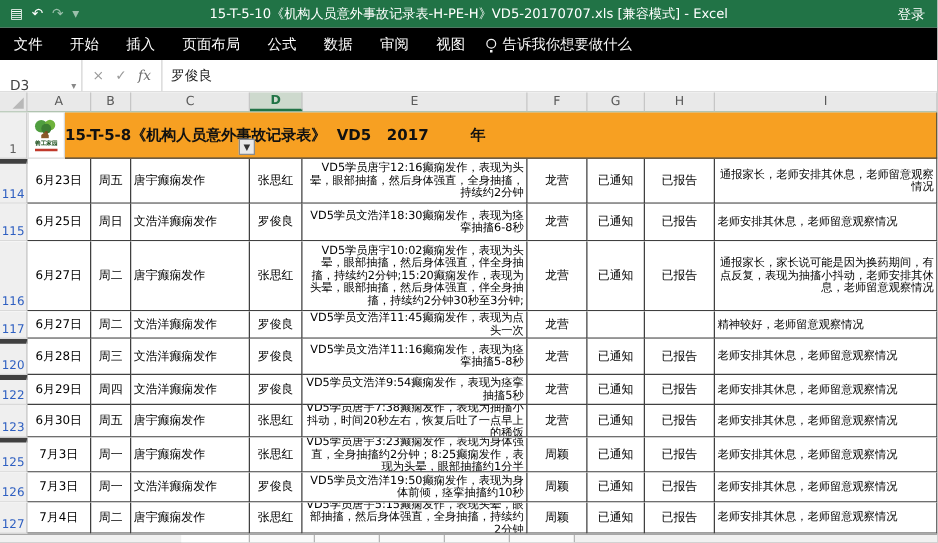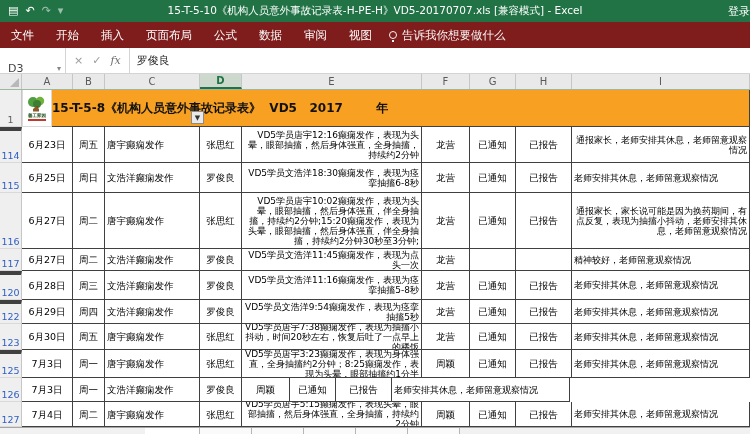--- a/index.html
+++ b/index.html
@@ -5,23 +5,23 @@
   html,body{margin:0;padding:0;background:#999;}
   *{box-sizing:border-box;}
   .window{position:relative;width:750px;height:434px;background:#fff;overflow:hidden;
     font-family:"DejaVu Sans","Liberation Sans",sans-serif;-webkit-font-smoothing:antialiased;}
   
   .titlebar{height:22px;background:#217346;color:#fff;display:flex;align-items:center;font-size:11px;position:relative;}
   .qat{display:flex;align-items:center;gap:7px;padding-left:8px;font-size:11px;}
   .qat .btn{cursor:default;line-height:22px;}
   .qat .dim{opacity:.55;}
   .win-title{position:absolute;left:0;right:0;text-align:center;font-size:10.5px;pointer-events:none;white-space:nowrap;}
-  .signin{margin-left:auto;font-size:11px;}
-  
-  .ribbon{height:26px;background:#7f1d1d;display:flex;align-items:center;color:#fff;font-size:11.5px;}
+  .signin{margin-left:auto;padding-right:10px;font-size:11px;}
+  
+  .ribbon{height:26px;background:#000000;display:flex;align-items:center;color:#fff;font-size:11.5px;}
   .rtab{padding:0 11px;line-height:26px;cursor:default;white-space:nowrap;}
   .tellme{display:flex;align-items:center;gap:5px;margin-left:6px;opacity:.95;}
   .bulb{width:8px;height:8px;border:1px solid #fff;border-radius:50%;display:inline-block;position:relative;}
   .bulb:after{content:"";position:absolute;left:2px;top:8px;width:2px;height:2px;background:#fff;}
   
   .fbar{height:26px;background:#fff;border-bottom:1px solid #d4d4d4;display:flex;align-items:stretch;font-size:11px;color:#444;}
   .namebox{width:66px;border-right:1px solid #d4d4d4;display:flex;align-items:center;padding:16px 4px 0 8px;gap:14px;}
   .namebox .arrow{color:#888;font-size:8px;margin-left:auto;}
   .ficons{display:flex;align-items:center;gap:9px;padding:0 8px;border-right:1px solid #d4d4d4;color:#9a9a9a;}
   .ficons .fx{font-style:italic;font-family:"DejaVu Serif","Liberation Serif",serif;color:#6d6d6d;}
@@ -241,20 +241,21 @@
       <div class="c w-h">已报告</div>
       <div class="c w-i left wrap">老师安排其休息，老师留意观察情况</div>
     </div>
 
     <div class="row" style="height:24px">
       <div class="gut">126</div>
       <div class="c w-a">7月3日</div>
       <div class="c w-b">周一</div>
       <div class="c w-c left">文浩洋癫痫发作</div>
       <div class="c w-d">罗俊良</div>
+      <div class="c w-e left wrap">VD5学员文浩洋19:50癫痫发作，表现为身体前倾，痉挛抽搐约10秒</div>
       <div class="c w-f">周颖</div>
       <div class="c w-g">已通知</div>
       <div class="c w-h">已报告</div>
       <div class="c w-i left wrap">老师安排其休息，老师留意观察情况</div>
     </div>
 
     <div class="row" style="height:25px">
       <div class="gut">127</div>
       <div class="c w-a">7月4日</div>
       <div class="c w-b">周二</div>

